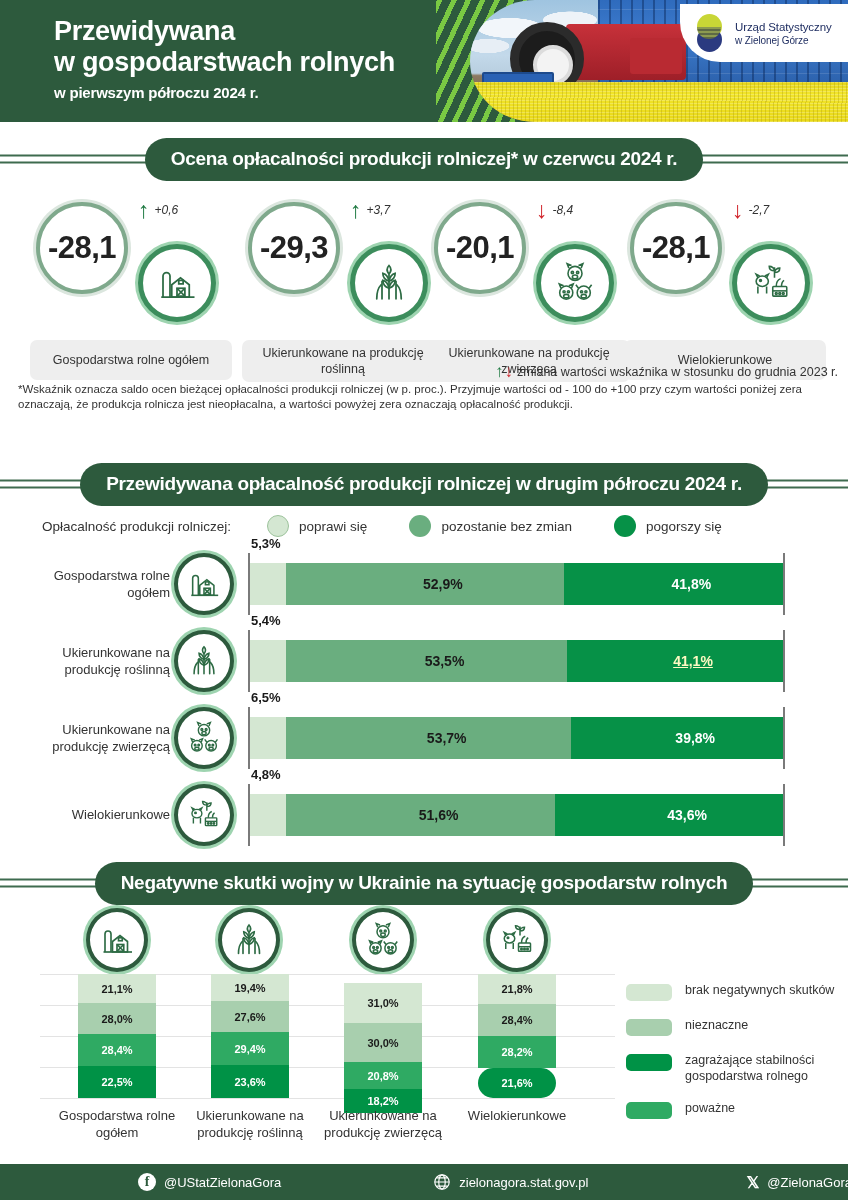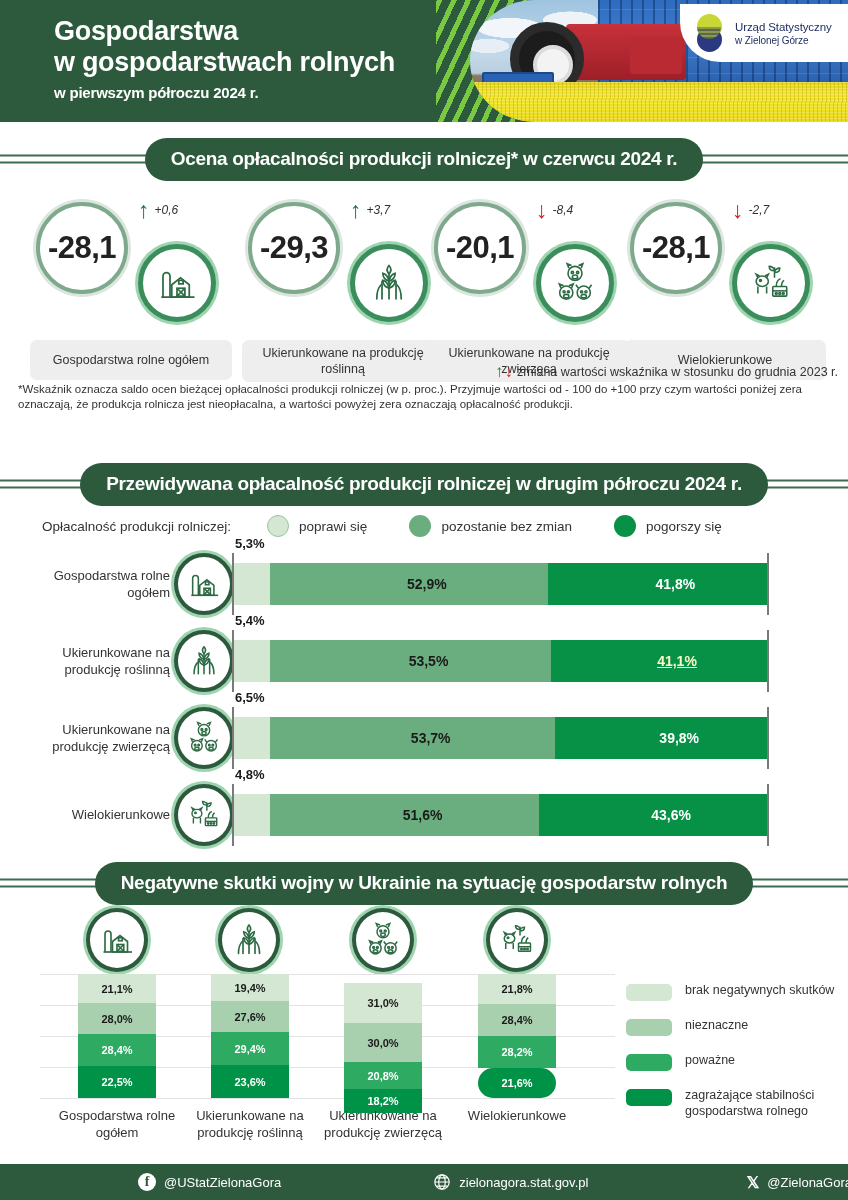--- a/index.html
+++ b/index.html
@@ -245,21 +245,21 @@
     text-align: right; font-size: 13px; color: #333; line-height: 17px;
   }
   .s2-rowicon {
     position: absolute; left: 174px; top: 8px;
     width: 60px; height: 62px; border-radius: 50%;
     background: #fff;
     border: 4px solid #2d5a3d;
     box-shadow: 0 0 0 3px #9ed4b0;
     display: flex; align-items: center; justify-content: center;
   }
-  .s2-bararea { position: absolute; left: 232px; top: 8px; width: 537px; height: 62px; }
+  .s2-bararea { position: absolute; left: 248px; top: 8px; width: 537px; height: 62px; }
   .s2-tick-l, .s2-tick-r {
     position: absolute; top: 0; width: 2px; height: 62px; background: #7a7a7a;
   }
   .s2-tick-l { left: 0; }
   .s2-tick-r { right: 0; }
   .s2-bar {
     position: absolute; left: 2px; top: 10px; height: 42px;
     width: 533px; display: flex;
   }
   .s2-seg { display: flex; align-items: center; justify-content: center;
@@ -317,21 +317,21 @@
   }
   .globe-icon { width: 18px; height: 18px; }
   .x-icon { font-size: 16px; font-weight: bold; font-family: "Liberation Serif", serif; }
   svg { display: block; }
 </style>
 </head>
 <body>
 
 <div class="header">
   <div class="header-title-wrap">
-    <div class="header-l1">Gospodarstwa</div>
+    <div class="header-l1">Przewidywana</div>
     <div class="header-l2">w gospodarstwach rolnych</div>
     <div class="header-l3">w pierwszym półroczu 2024 r.</div>
   </div>
 
   <div class="stripes"></div>
 
   <div class="photo">
     <div class="photo-sky"></div>
     <div class="photo-clouds"></div>
     <div class="trailer"></div>
@@ -736,26 +736,26 @@
     <div class="s3-legend">
       <div class="s3-legend-item">
         <span class="s3-swatch" style="background:#d4e7d2;"></span>
         <span class="s3-legend-txt">brak negatywnych skutków</span>
       </div>
       <div class="s3-legend-item">
         <span class="s3-swatch" style="background:#a8cfae;"></span>
         <span class="s3-legend-txt">nieznaczne</span>
       </div>
       <div class="s3-legend-item">
+        <span class="s3-swatch" style="background:#009246;"></span>
+        <span class="s3-legend-txt">zagrażające stabilności gospodarstwa rolnego</span>
+      </div>
+      <div class="s3-legend-item">
         <span class="s3-swatch" style="background:#2faa63;"></span>
         <span class="s3-legend-txt">poważne</span>
-      </div>
-      <div class="s3-legend-item">
-        <span class="s3-swatch" style="background:#009246;"></span>
-        <span class="s3-legend-txt">zagrażające stabilności gospodarstwa rolnego</span>
       </div>
     </div>
   </div>
 </div>
 
 <div class="footer">
   <div class="footer-item" style="margin-left:138px;">
     <span class="fb-icon">f</span>
     <span>@UStatZielonaGora</span>
   </div>

